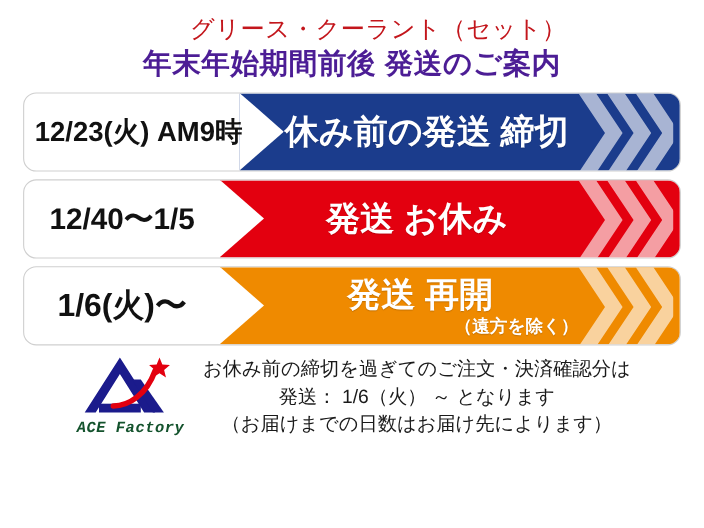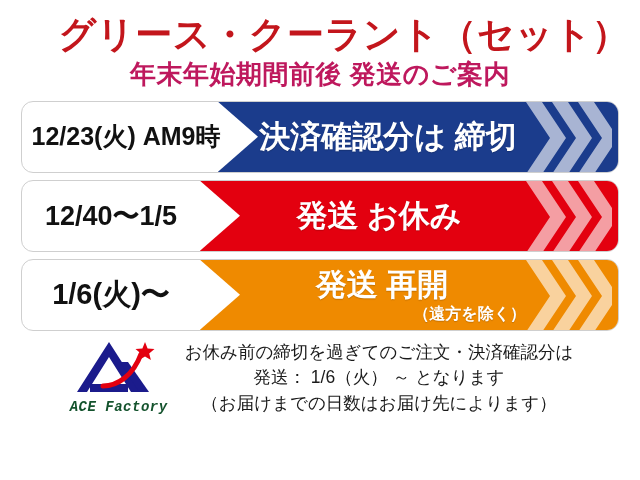--- a/index.html
+++ b/index.html
@@ -16,22 +16,22 @@
     display:flex;flex-direction:column;
   }
 
   
   .title-block{
     padding-top:14px;
     text-align:center;
     line-height:1.14;
   }
   .title-line1{
-    font-size:37px;
-    font-weight:bold;
+    font-size:22px;
+    font-weight:normal;
     color:#c3161c;
     letter-spacing:0.5px;
     white-space:nowrap;
     padding-left:48px;
   }
   .title-line2{
     font-size:26px;
     font-weight:bold;
     color:#9b1116;
     letter-spacing:0.5px;
@@ -151,40 +151,40 @@
     white-space:nowrap;
   }
 </style>
 </head>
 <body>
 
 <div class="banner">
 
   <div class="title-block">
     <div class="title-line1" style="color: rgb(195, 22, 28);">グリース・クーラント（セット）</div>
-    <div class="title-line2" style="color: #be185d;">年末年始期間前後 発送のご案内</div>
+    <div class="title-line2" style="color: #4c1d95;">年末年始期間前後 発送のご案内</div>
   </div>
 
   <div class="rows">
 
     <div class="row" id="row-blue">
       <div class="row-color" style="background: rgb(27, 60, 140);"></div>
       <div class="notch"></div>
       <div class="chevrons">
         <svg width="86" height="72" viewBox="0 0 86 72" preserveAspectRatio="none" aria-hidden="true">
           <g fill="#ffffff" fill-opacity="0.62">
             <polygon points="0,0 16,0 40,36 16,72 0,72 24,36"></polygon>
             <polygon points="26,0 42,0 66,36 42,72 26,72 50,36"></polygon>
             <polygon points="52,0 68,0 92,36 68,72 52,72 76,36"></polygon>
           </g>
         </svg>
       </div>
       <div class="row-label">12/23(火) AM9時</div>
       <div class="row-main">
-        <span>決済確認分は 締切</span>
+        <span>休み前の発送 締切</span>
       </div>
     </div>
 
     <div class="row" id="row-red">
       <div class="row-color" style="background: rgb(227, 0, 15);"></div>
       <div class="notch"></div>
       <div class="chevrons">
         <svg width="86" height="72" viewBox="0 0 86 72" preserveAspectRatio="none" aria-hidden="true">
           <g fill="#ffffff" fill-opacity="0.62">
             <polygon points="0,0 16,0 40,36 16,72 0,72 24,36"></polygon>

